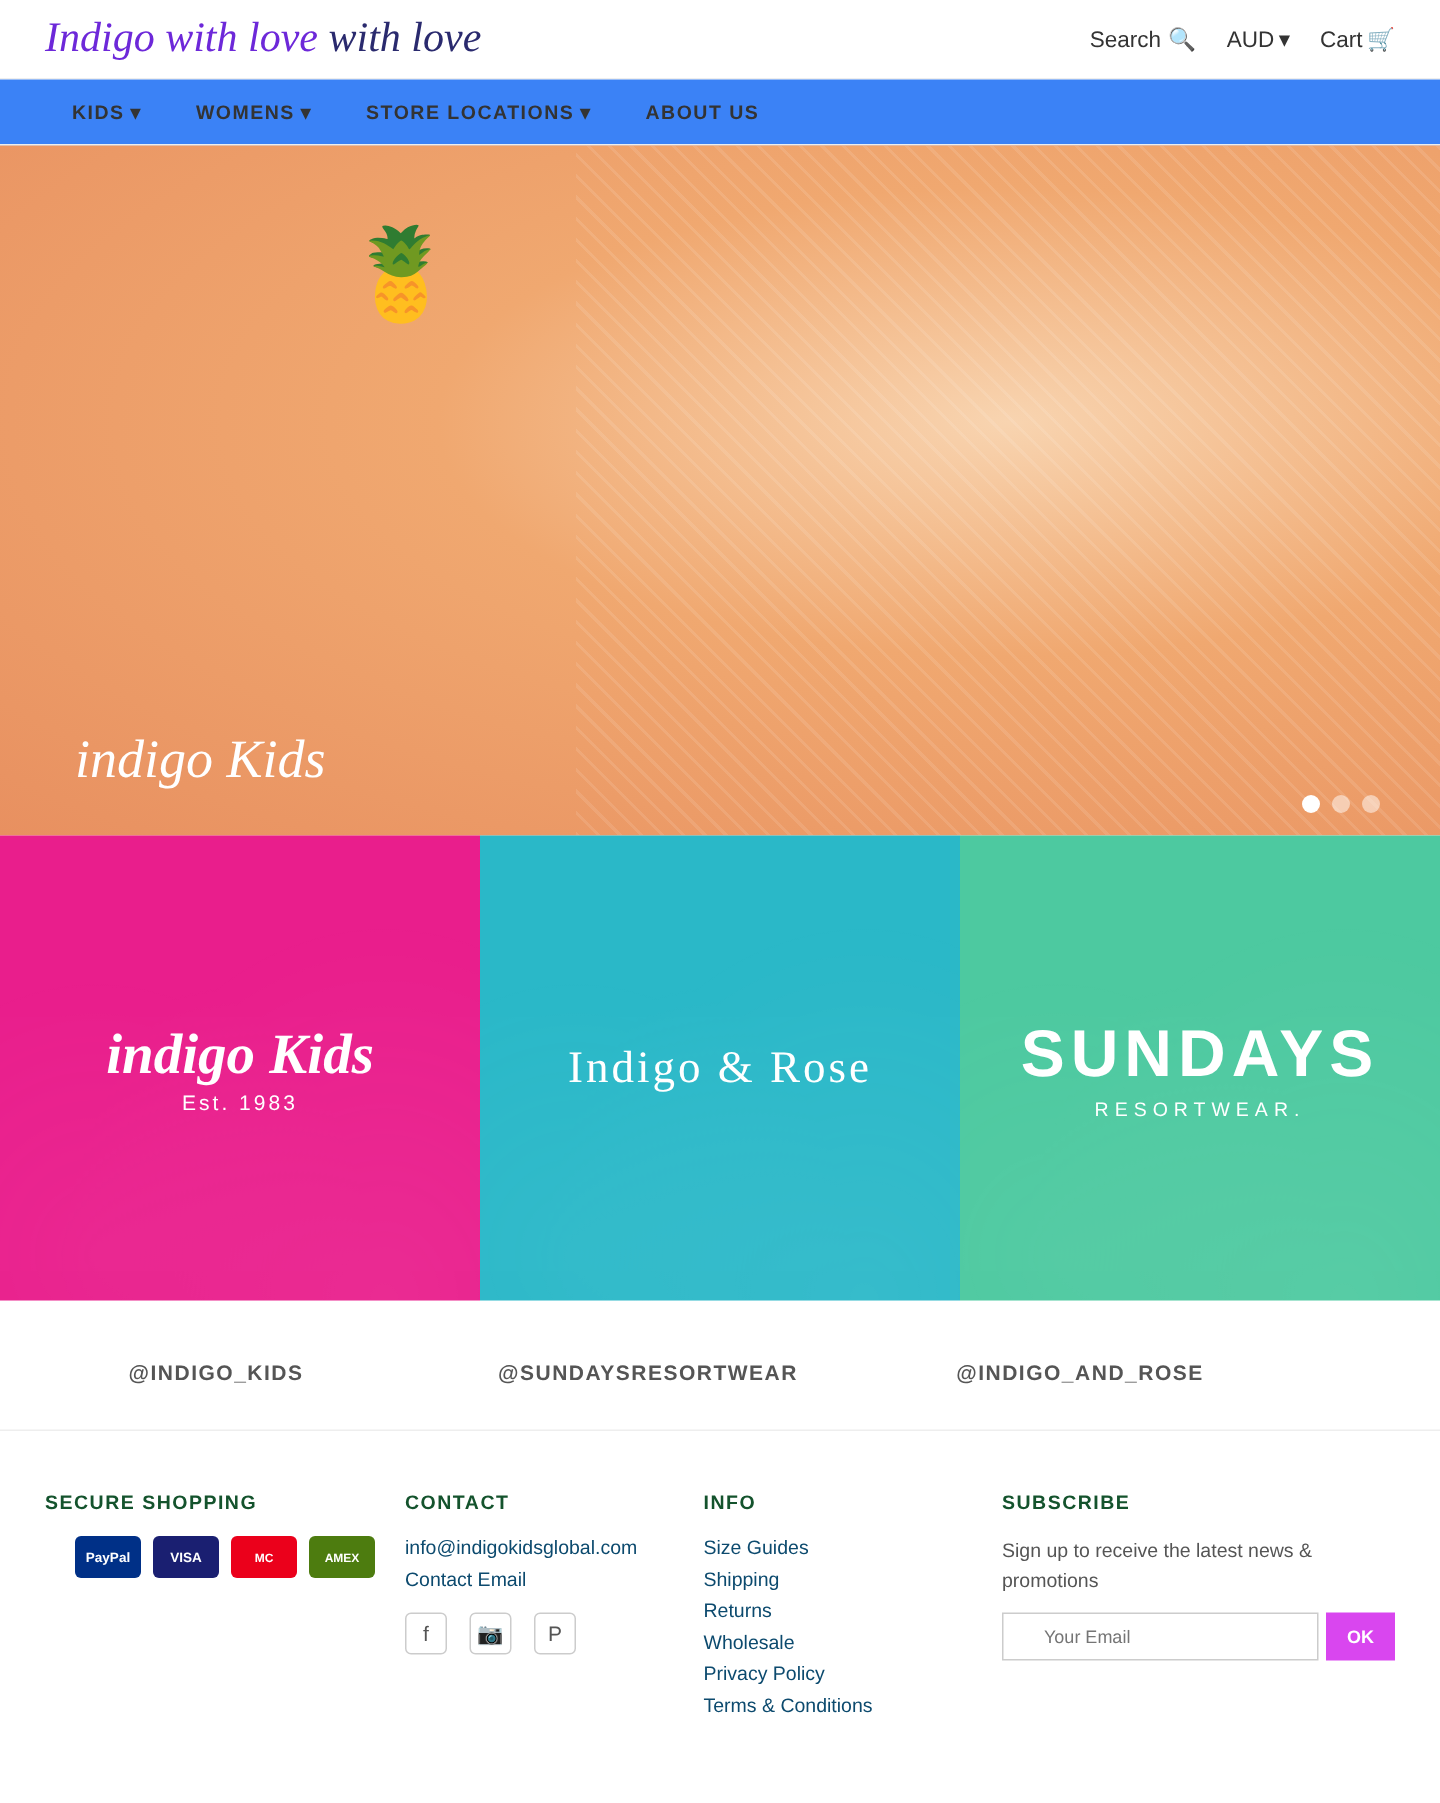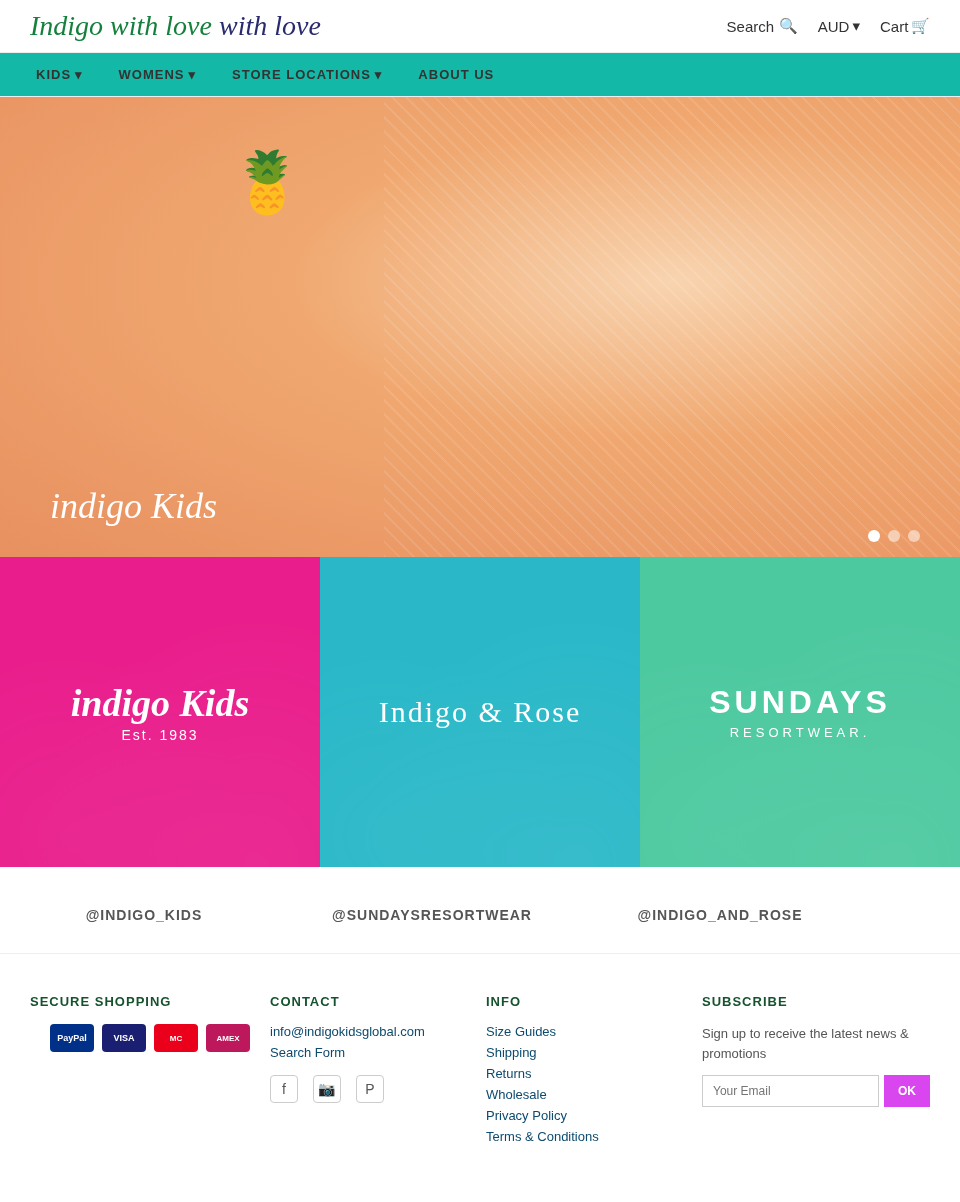--- a/index.html
+++ b/index.html
@@ -13,21 +13,21 @@
       padding: 10px 30px;
       border-bottom: 1px solid #eee;
     }
     .logo {
       font-size: 28px;
       color: #2a2a6e;
       font-family: Georgia, serif;
     }
     .logo span {
       font-style: italic;
-      color: #15803d;
+      color: #6d28d9;
     }
     .header-right {
       display: flex;
       align-items: center;
       gap: 20px;
     }
     .search-btn {
       display: flex;
       align-items: center;
       gap: 5px;
@@ -55,23 +55,23 @@
       color: #333;
       display: flex;
       align-items: center;
       gap: 3px;
     }
 
     
     .nav {
       display: flex;
       align-items: flex-start;
-      padding: 0 18px;
+      padding: 0 30px;
       border-bottom: 1px solid #eee;
-      background: #14b8a6;
+      background: #3b82f6;
     }
     .nav-item {
       padding: 14px 18px;
       font-size: 13px;
       font-weight: bold;
       letter-spacing: 1px;
       cursor: pointer;
       color: #333;
       text-transform: uppercase;
       display: flex;
@@ -226,21 +226,21 @@
       text-align: center;
       margin-top: 2px;
     }
     .brand-rose-logo {
       font-size: 30px;
       color: #fff;
       font-family: Georgia, serif;
       letter-spacing: 2px;
     }
     .brand-sundays-logo {
-      font-size: 32px;
+      font-size: 44px;
       color: #fff;
       font-family: Arial, sans-serif;
       font-weight: bold;
       letter-spacing: 4px;
       text-transform: uppercase;
     }
     .brand-sundays-sub {
       font-size: 13px;
       color: #fff;
       letter-spacing: 4px;
@@ -307,21 +307,21 @@
       display: flex;
       align-items: center;
       justify-content: center;
       font-size: 9px;
       font-weight: bold;
       color: #fff;
     }
     .pay-paypal { background: #003087; }
     .pay-visa { background: #1a1f71; }
     .pay-mc { background: #EB001B; }
-    .pay-amex { background: #be185d; }
+    .pay-amex { background: #4d7c0f; }
     .social-icons-footer {
       display: flex;
       gap: 15px;
       margin-top: 10px;
     }
     .social-icon-f {
       width: 28px;
       height: 28px;
       border: 1px solid #ccc;
       border-radius: 4px;
@@ -337,21 +337,21 @@
       color: #555;
       margin-bottom: 12px;
       line-height: 1.5;
     }
     .subscribe-form {
       display: flex;
       gap: 5px;
     }
     .subscribe-input {
       flex: 1;
-      padding: 8px 10px;
+      padding: 8px 27px;
       border: 1px solid #ccc;
       font-size: 12px;
       outline: none;
     }
     .subscribe-btn {
       background: #d946ef;
       color: #fff;
       border: none;
       padding: 8px 14px;
       font-size: 12px;
@@ -465,21 +465,21 @@
       <div class="payment-icon pay-paypal">PayPal</div>
       <div class="payment-icon pay-visa">VISA</div>
       <div class="payment-icon pay-mc" style="font-size:8px;">MC</div>
       <div class="payment-icon pay-amex" style="font-size:8px;">AMEX</div>
     </div>
   </div>
 
   <div class="footer-col">
     <div class="footer-title">CONTACT</div>
     <a class="footer-link">info@indigokidsglobal.com</a>
-    <a class="footer-link">Search Form</a>
+    <a class="footer-link">Contact Email</a>
     <div class="social-icons-footer" style="margin-top:15px;">
       <div class="social-icon-f">f</div>
       <div class="social-icon-f">📷</div>
       <div class="social-icon-f">P</div>
     </div>
   </div>
 
   <div class="footer-col">
     <div class="footer-title">INFO</div>
     <a class="footer-link">Size Guides</a>

